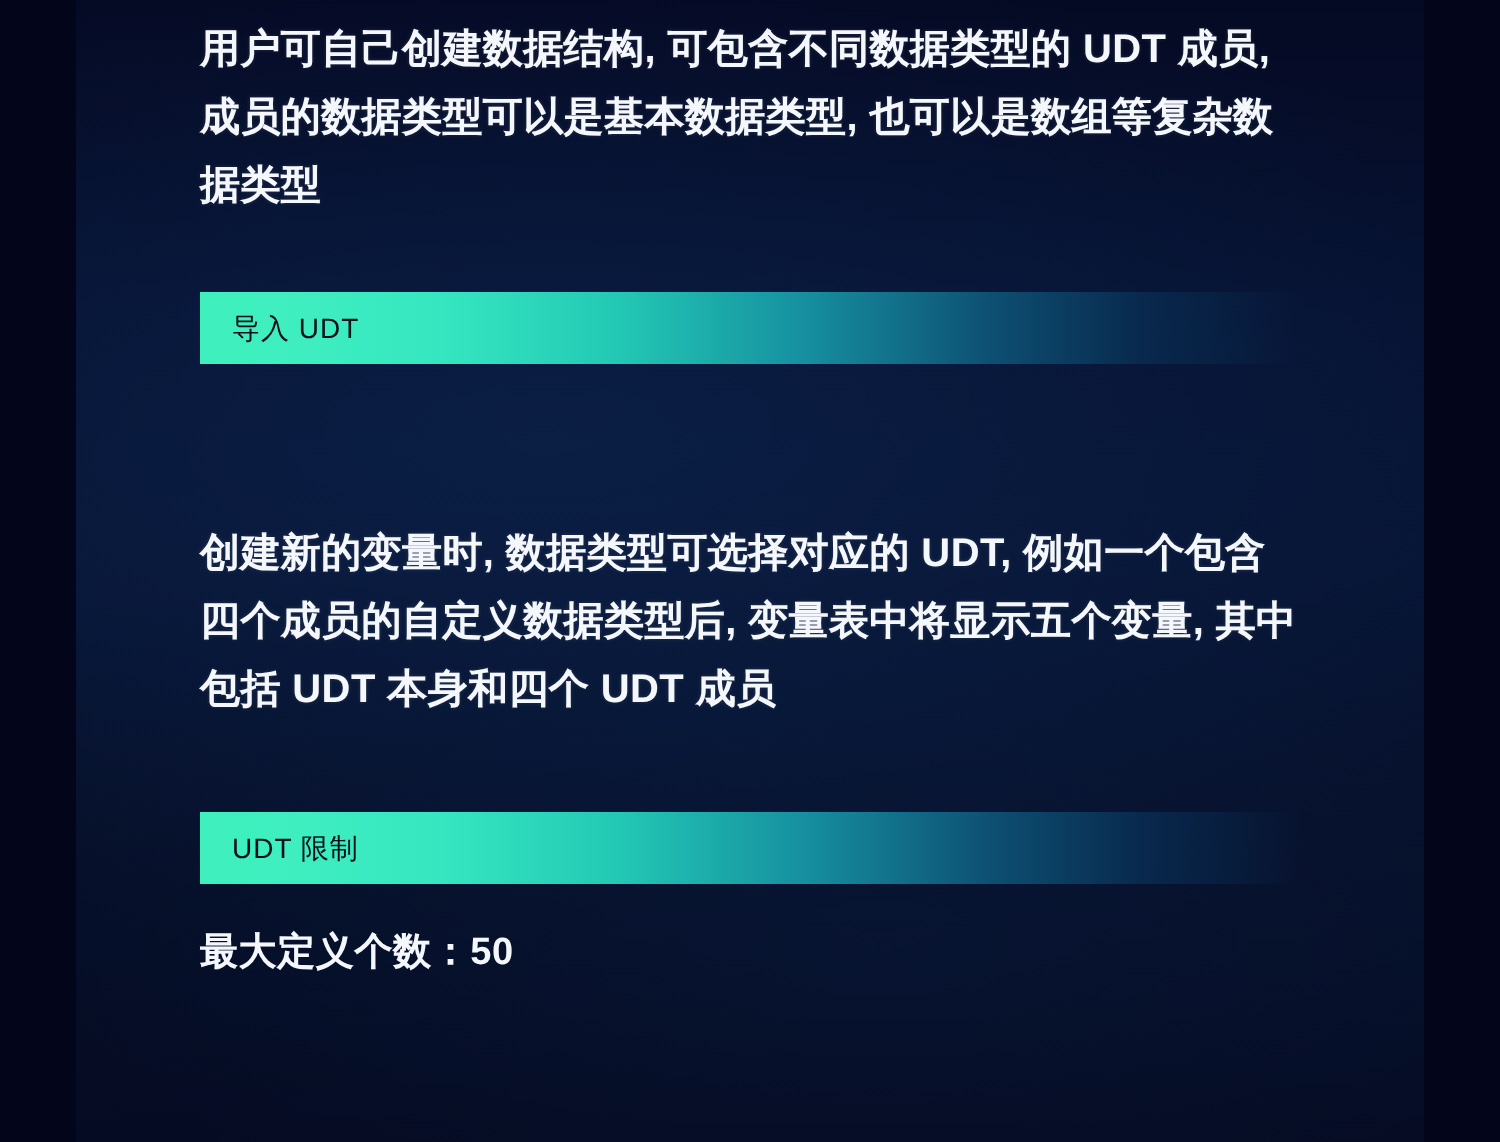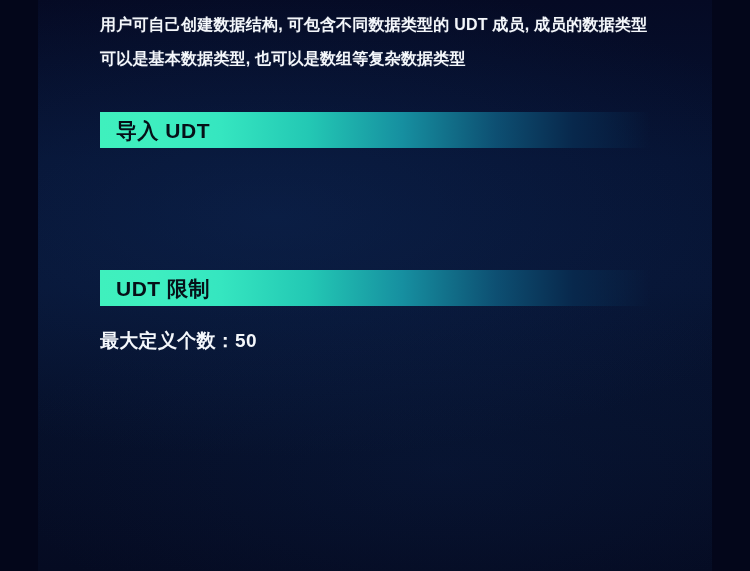--- a/index.html
+++ b/index.html
@@ -61,21 +61,21 @@
 
   #inner {
     position: relative;
     z-index: 2;
     padding: 0 62px 0 62px;   
   }
 
   
   .para {
     color: #f4f7fb;
-    font-size: 16px;
+    font-size: 20px;
     font-weight: 700;
     line-height: 34px;
     letter-spacing: 0.2px;
     text-shadow: 0 0 2px rgba(255,255,255,0.12);
     white-space: pre-wrap;
   }
 
   
   .bar {
     position: relative;
@@ -89,22 +89,22 @@
       #35e6c0 22%,
       #23c8b4 38%,
       #168fa0 55%,
       #0d4f72 72%,
       #08284c 86%,
       rgba(7,18,46,0) 100%);
     width: 550px;
   }
   .bar-label {
     color: #061018;
-    font-size: 21px;
-    font-weight: 700;
+    font-size: 14px;
+    font-weight: 400;
     letter-spacing: 0.5px;
     line-height: 1;
   }
 
   
   .block-p1   { padding-top: 8px; }
   .gap-36     { height: 36px; }
   .gap-30     { height: 30px; }
   .gap-26     { height: 26px; }
   .gap-22     { height: 22px; }
@@ -141,20 +141,21 @@
       </div>
 
       <div class="gap-26"></div>
 
 
       <div class="gap-30"></div>
 
 
       <div class="gap-22"></div>
 
+      <p class="para">创建新的变量时, 数据类型可选择对应的 UDT, 例如一个包含四个成员的自定义数据类型后, 变量表中将显示五个变量, 其中包括 UDT 本身和四个 UDT 成员</p>
 
       <div class="gap-44"></div>
 
       <div class="bar">
         <span class="bar-label">UDT 限制</span>
       </div>
 
       <div class="gap-18"></div>
 
       <div class="list-item">最大定义个数：50</div>

